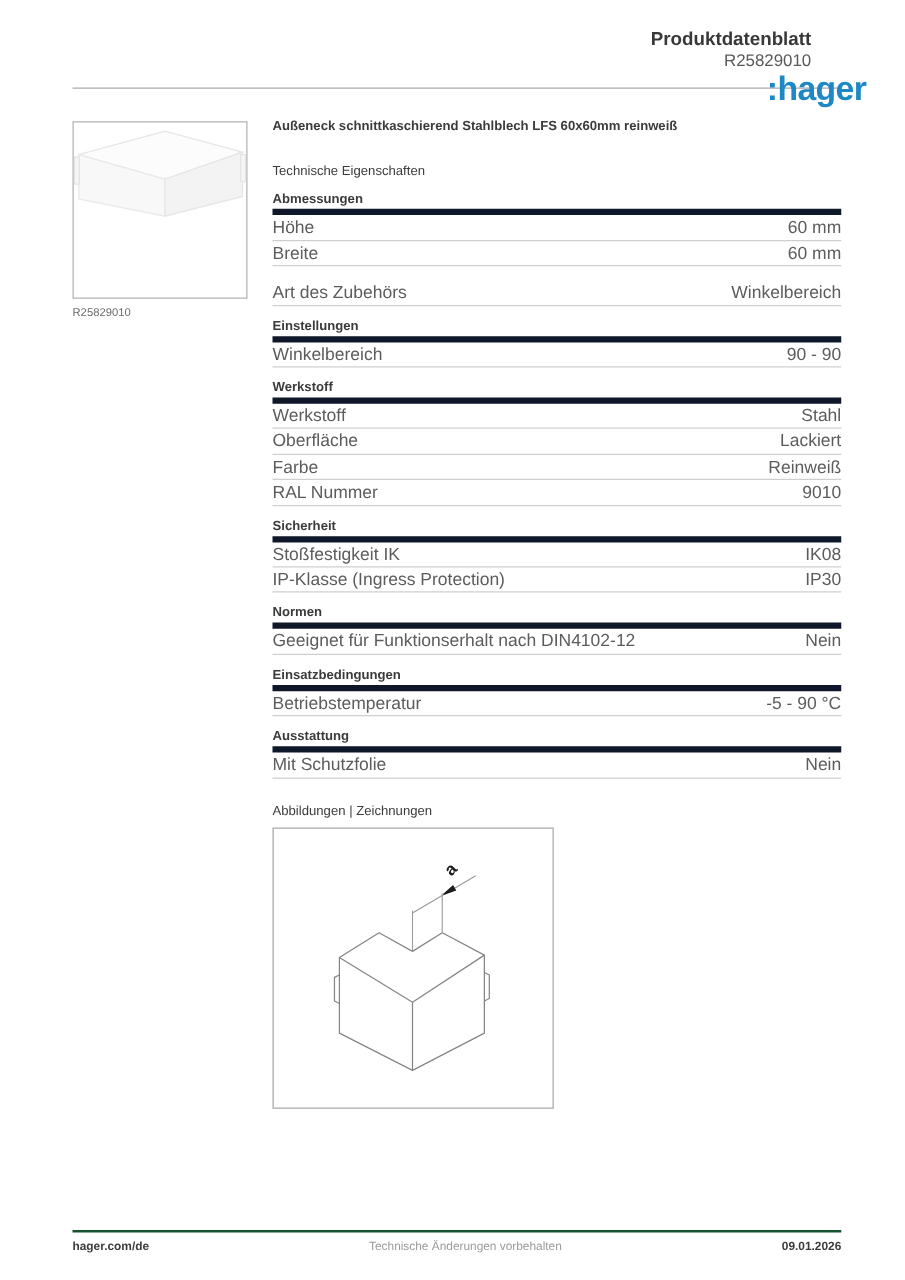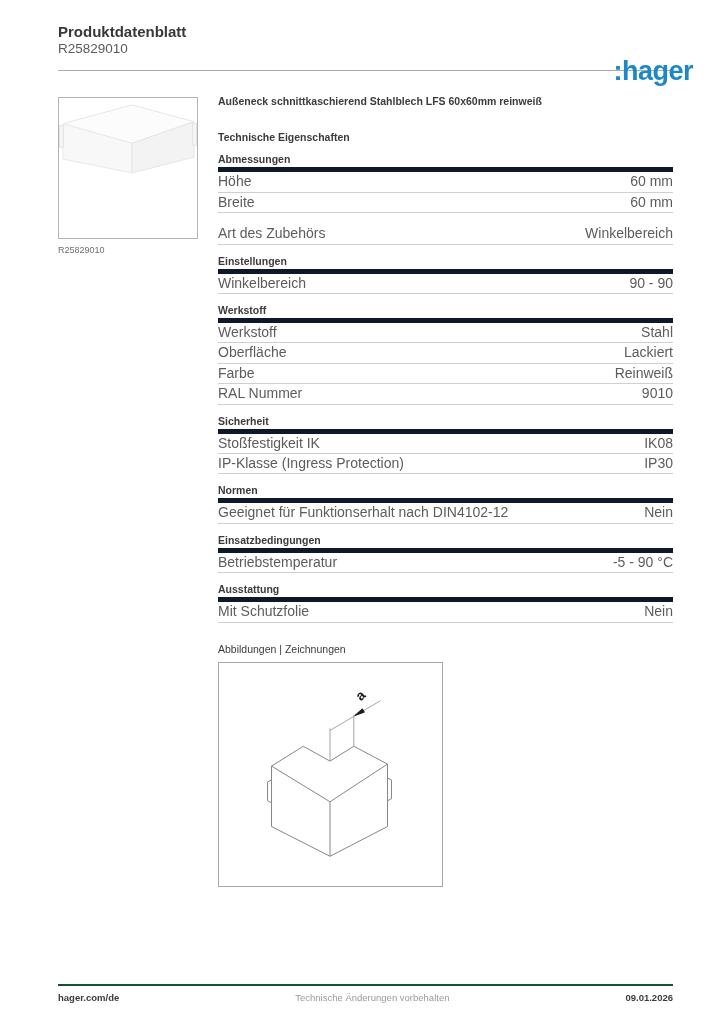--- a/index.html
+++ b/index.html
@@ -2,34 +2,34 @@
 <html lang="de"><head>
 <meta charset="utf-8">
 <style>
   * { margin:0; padding:0; box-sizing:border-box; }
   html,body { background:#ffffff; }
   body {
     width:724px; height:1024px; position:relative; overflow:hidden;
     font-family:"Liberation Sans", sans-serif; color:#3b3b3b;
   }
   
-  .header { padding:23px 22px 0 58px; position:relative; }
+  .header { padding:23px 75px 0 58px; position:relative;text-align:right; }
   .doc-title { font-size:15px; font-weight:bold; color:#383838; line-height:1.2; }
   .doc-id { font-size:13.5px; color:#5a5a5a; line-height:1.25; }
   .logo { position:absolute; top:21px; right:31px; font-size:27px; font-weight:bold;
           color:#1e87c6; letter-spacing:-0.5px; line-height:1;margin-top:37px; }
   .header-rule { margin:12px 51px 0 58px; border-top:1px solid #ababab; }
   
   .main { position:relative; margin:0 51px 0 58px; padding-top:24px; }
   .left-col { position:absolute; left:0; top:26px; width:140px; }
   .product-image-box { width:140px; height:142px; border:1px solid #b3b3b3; background:#fff; }
   .image-caption { margin-top:6px; font-size:9px; color:#6e6e6e; }
   .content { margin-left:160px; }
   .product-title { font-size:10.5px; font-weight:bold; color:#3b3b3b; line-height:1.2; }
-  .tech-heading { margin-top:24px; font-size:10.5px; font-weight:bold; color:#3b3b3b; }
+  .tech-heading { margin-top:24px; font-size:10.5px; font-weight:normal; color:#3b3b3b; }
   
   .spec-section { margin-top:11px; }
   .spec-section:first-of-type { margin-top:13px; }
   .spec-title { font-size:10.5px; font-weight:bold; color:#3b3b3b; line-height:1.05;
                 padding-bottom:2px; border-bottom:5px solid #0f172a; }
   .spec-row { display:flex; justify-content:space-between; align-items:flex-end;
               padding:2px 0; border-bottom:1px solid #cfcfcf;
               font-size:14px; color:#5c5c5c; line-height:1.1; }
   .spec-label { text-align:left; }
   .spec-value { text-align:right; white-space:nowrap; padding-left:12px; }

